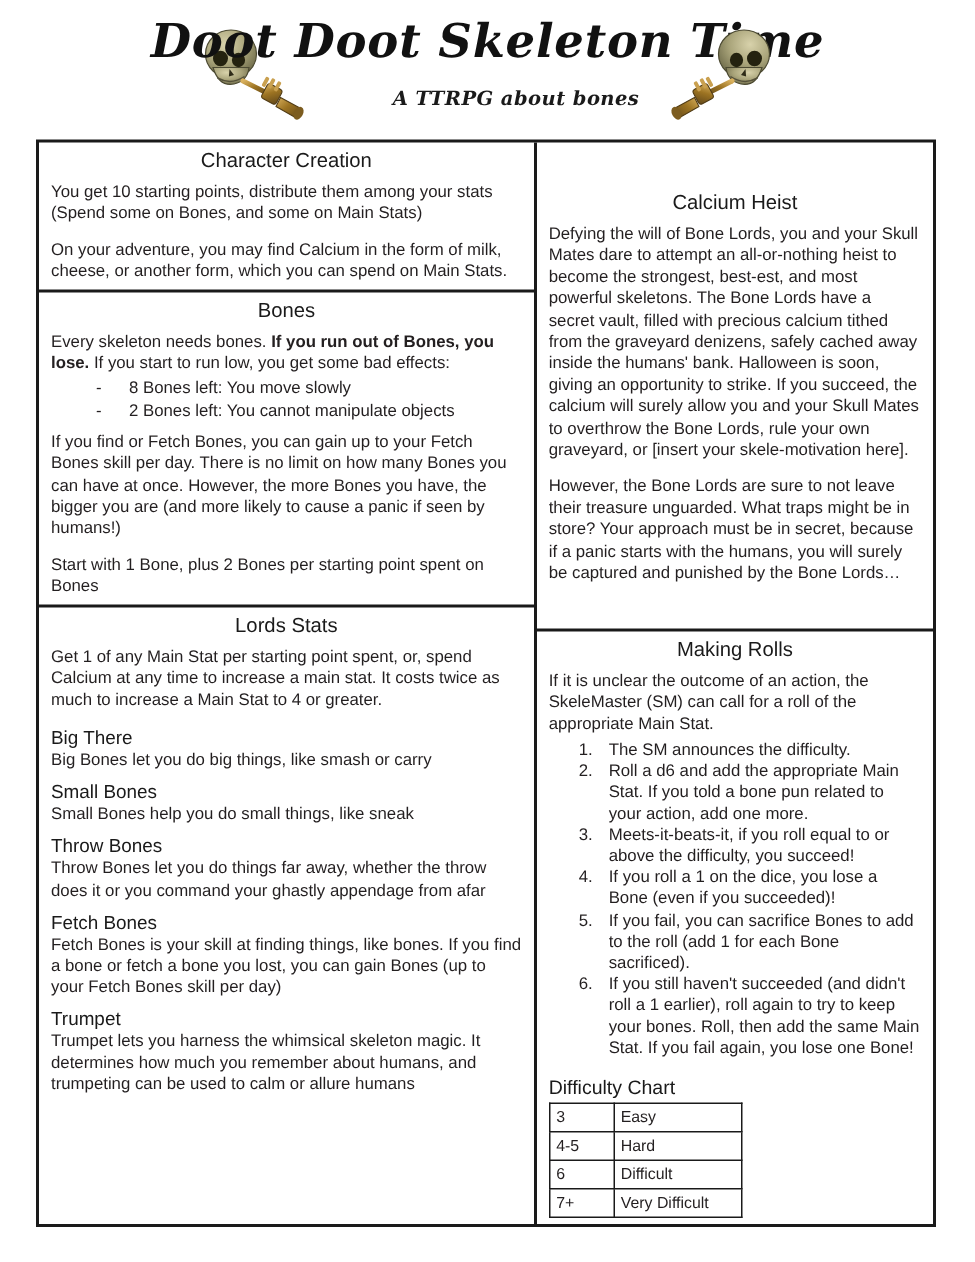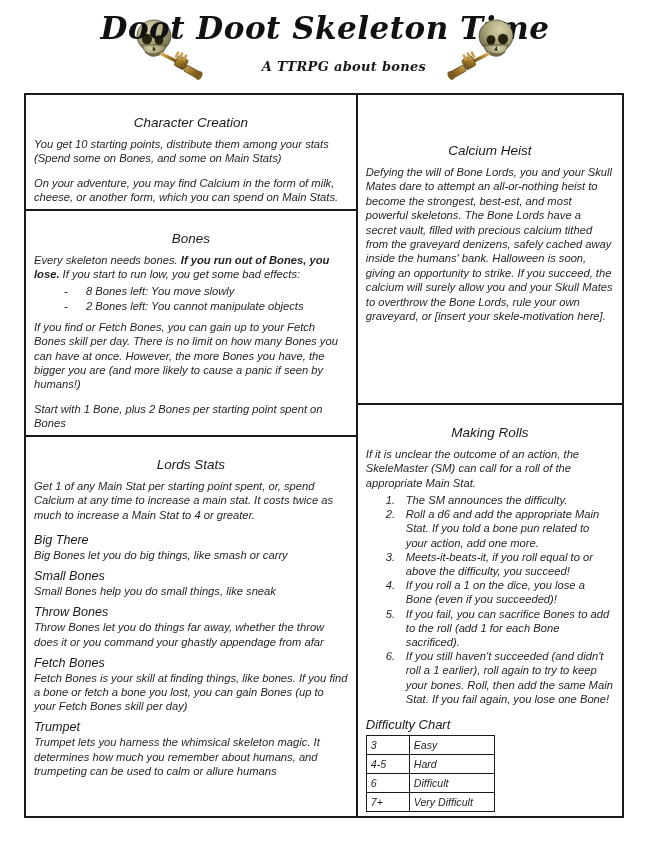--- a/index.html
+++ b/index.html
@@ -74,22 +74,21 @@
   .col {
     box-sizing: border-box;
     display: flex;
     flex-direction: column;
   }
   .col-left  { width: 334px; border-right: 2px solid #1a1a1a; }
   .col-right { width: 266px; margin-top: 28px; }
 
   .block {
     box-sizing: border-box;
-    padding: 16px 8px 4px 8px;
-    font-style: italic;
+    padding: 0 8px 4px 8px;
   }
   .block.bordered-top { border-top: 2px solid #1a1a1a; }
 
   .sec-title {
     text-align: center;
     font-size: 13.5px;
     line-height: 22px;
     padding: 1px 0 3px 0;
     color: #1a1a1a;
   }
@@ -296,20 +295,21 @@
       </div>
     </div>
 
   </div>
 
   <div class="col col-right">
 
     <div class="block" style="height:325px;">
       <div class="sec-title">Calcium Heist</div>
       <p class="body">Defying the will of Bone Lords, you and your Skull Mates dare to attempt an all-or-nothing heist to become the strongest, best-est, and most powerful skeletons. The Bone Lords have a secret vault, filled with precious calcium tithed from the graveyard denizens, safely cached away inside the humans' bank. Halloween is soon, giving an opportunity to strike. If you succeed, the calcium will surely allow you and your Skull Mates to overthrow the Bone Lords, rule your own graveyard, or [insert your skele-motivation here].</p>
+      <p class="body">However, the Bone Lords are sure to not leave their treasure unguarded. What traps might be in store? Your approach must be in secret, because if a panic starts with the humans, you will surely be captured and punished by the Bone Lords…</p>
     </div>
 
     <div class="block bordered-top">
       <div class="sec-title">Making Rolls</div>
       <p class="body tight">If it is unclear the outcome of an action, the SkeleMaster (SM) can call for a roll of the appropriate Main Stat.</p>
       <ol class="nums">
         <li>The SM announces the difficulty.</li>
         <li>Roll a d6 and add the appropriate Main Stat. If you told a bone pun related to your action, add one more.</li>
         <li>Meets-it-beats-it, if you roll equal to or above the difficulty, you succeed!</li>
         <li>If you roll a 1 on the dice, you lose a Bone (even if you succeeded)!</li>

